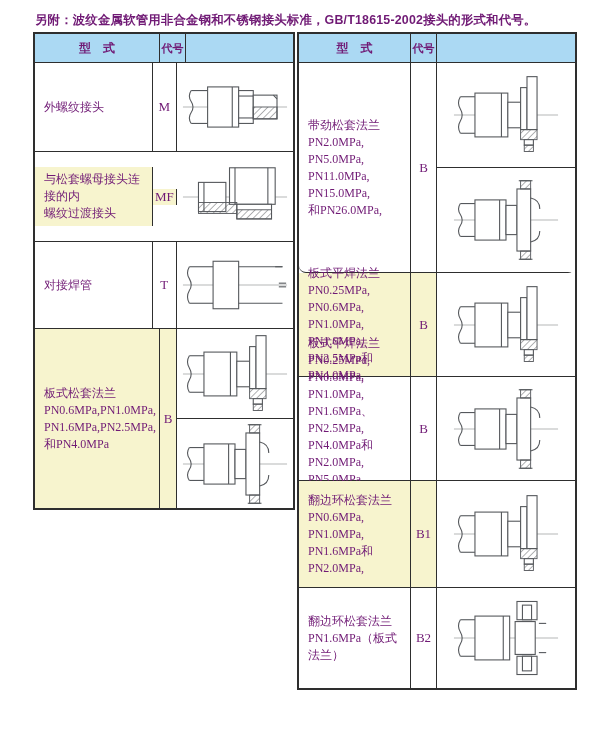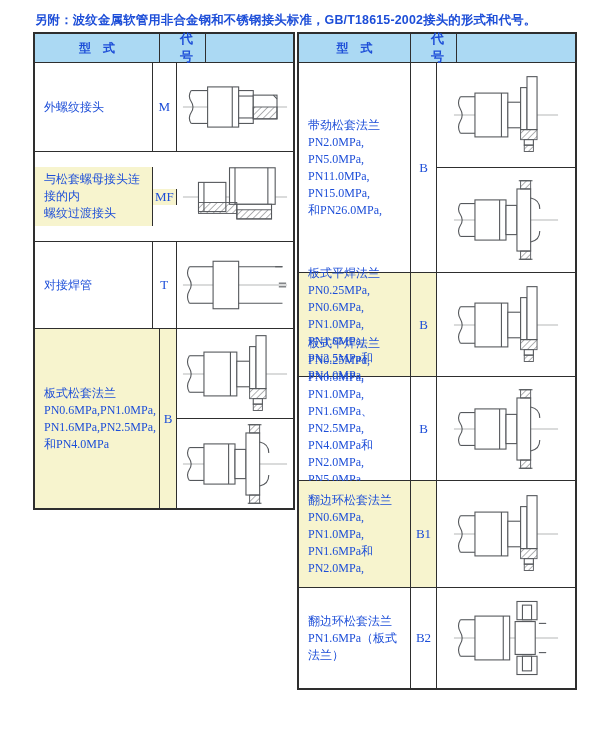--- a/index.html
+++ b/index.html
@@ -1,27 +1,27 @@
 <!DOCTYPE html>
 <html><head>
 <meta charset="utf-8">
 <style>
   html,body{margin:0;padding:0;background:#e8e8e8;}
   .page{position:relative;width:600px;height:740px;background:#ffffff;overflow:hidden;
-        font-family:"Liberation Serif","DejaVu Serif",serif;color:#1d4ed8;margin:0 auto;}
+        font-family:"Liberation Serif","DejaVu Serif",serif;color:#701a75;margin:0 auto;}
   .title{position:absolute;left:35px;top:12px;width:560px;font-size:12.4px;font-weight:700;
          letter-spacing:.2px;font-family:"Liberation Sans","DejaVu Sans",sans-serif;}
   .tbl{position:absolute;top:32px;border:2px solid #2e2e2e;background:#fff;}
   .tbl-left{left:33px;width:258px;}
   .tbl-right{left:297px;width:276px;}
   .thead{display:flex;height:28px;background:#abd9f3;border-bottom:1px solid #2e2e2e;
          font-family:"Liberation Sans","DejaVu Sans",sans-serif;font-weight:700;font-size:12px;}
   .hc{display:flex;align-items:center;justify-content:center;box-sizing:border-box;}
   .hc-type{border-right:1px solid #2e2e2e;}
-  .hc-code{width:26px;border-right:1px solid #2e2e2e;font-size:13px;letter-spacing:0;margin-left:20px;}
+  .hc-code{width:26px;border-right:1px solid #2e2e2e;font-size:11px;letter-spacing:0;}
   .hc-fig{flex:1;margin-top:40px;}
   .tbl-left  .hc-type,.tbl-left  .tc{width:125px;}
   .tbl-right .hc-type,.tbl-right .tc{width:112px;}
   .row{display:flex;border-bottom:1px solid #2e2e2e;box-sizing:border-box;}
   .row:last-child{border-bottom:none;}
   .cell{box-sizing:border-box;}
   .tc{border-right:1px solid #2e2e2e;display:flex;align-items:center;
       padding:4px 4px 4px 9px;font-size:12px;line-height:17px;white-space:pre-line;}
   .cc{width:26px;border-right:1px solid #2e2e2e;display:flex;align-items:center;
       justify-content:center;font-size:13px;}
@@ -164,21 +164,21 @@
       </div>
   </div>
 
   <div class="tbl tbl-right">
     <div class="thead">
       <div class="hc hc-type">型　式</div>
       <div class="hc hc-code">代号</div>
       <div class="hc hc-fig">简　图</div>
     </div>
     <div id="right-rows">
-        <div class="row" style="height: 210px;">
+        <div class="row" style="height: 210px; border-radius: 7px;">
           <div class="tc cell">带劲松套法兰
 PN2.0MPa, PN5.0MPa,
 PN11.0MPa, PN15.0MPa,
 和PN26.0MPa,</div>
           <div class="cc cell">B</div>
           <div class="fc">
             <div class="fig">
               <svg viewBox="0 0 120 92" width="116" height="84">
                 <line class="cl" x1="3" y1="46" x2="117" y2="46"></line>
                 <line class="ln" x1="10" y1="26" x2="26" y2="26"></line>

